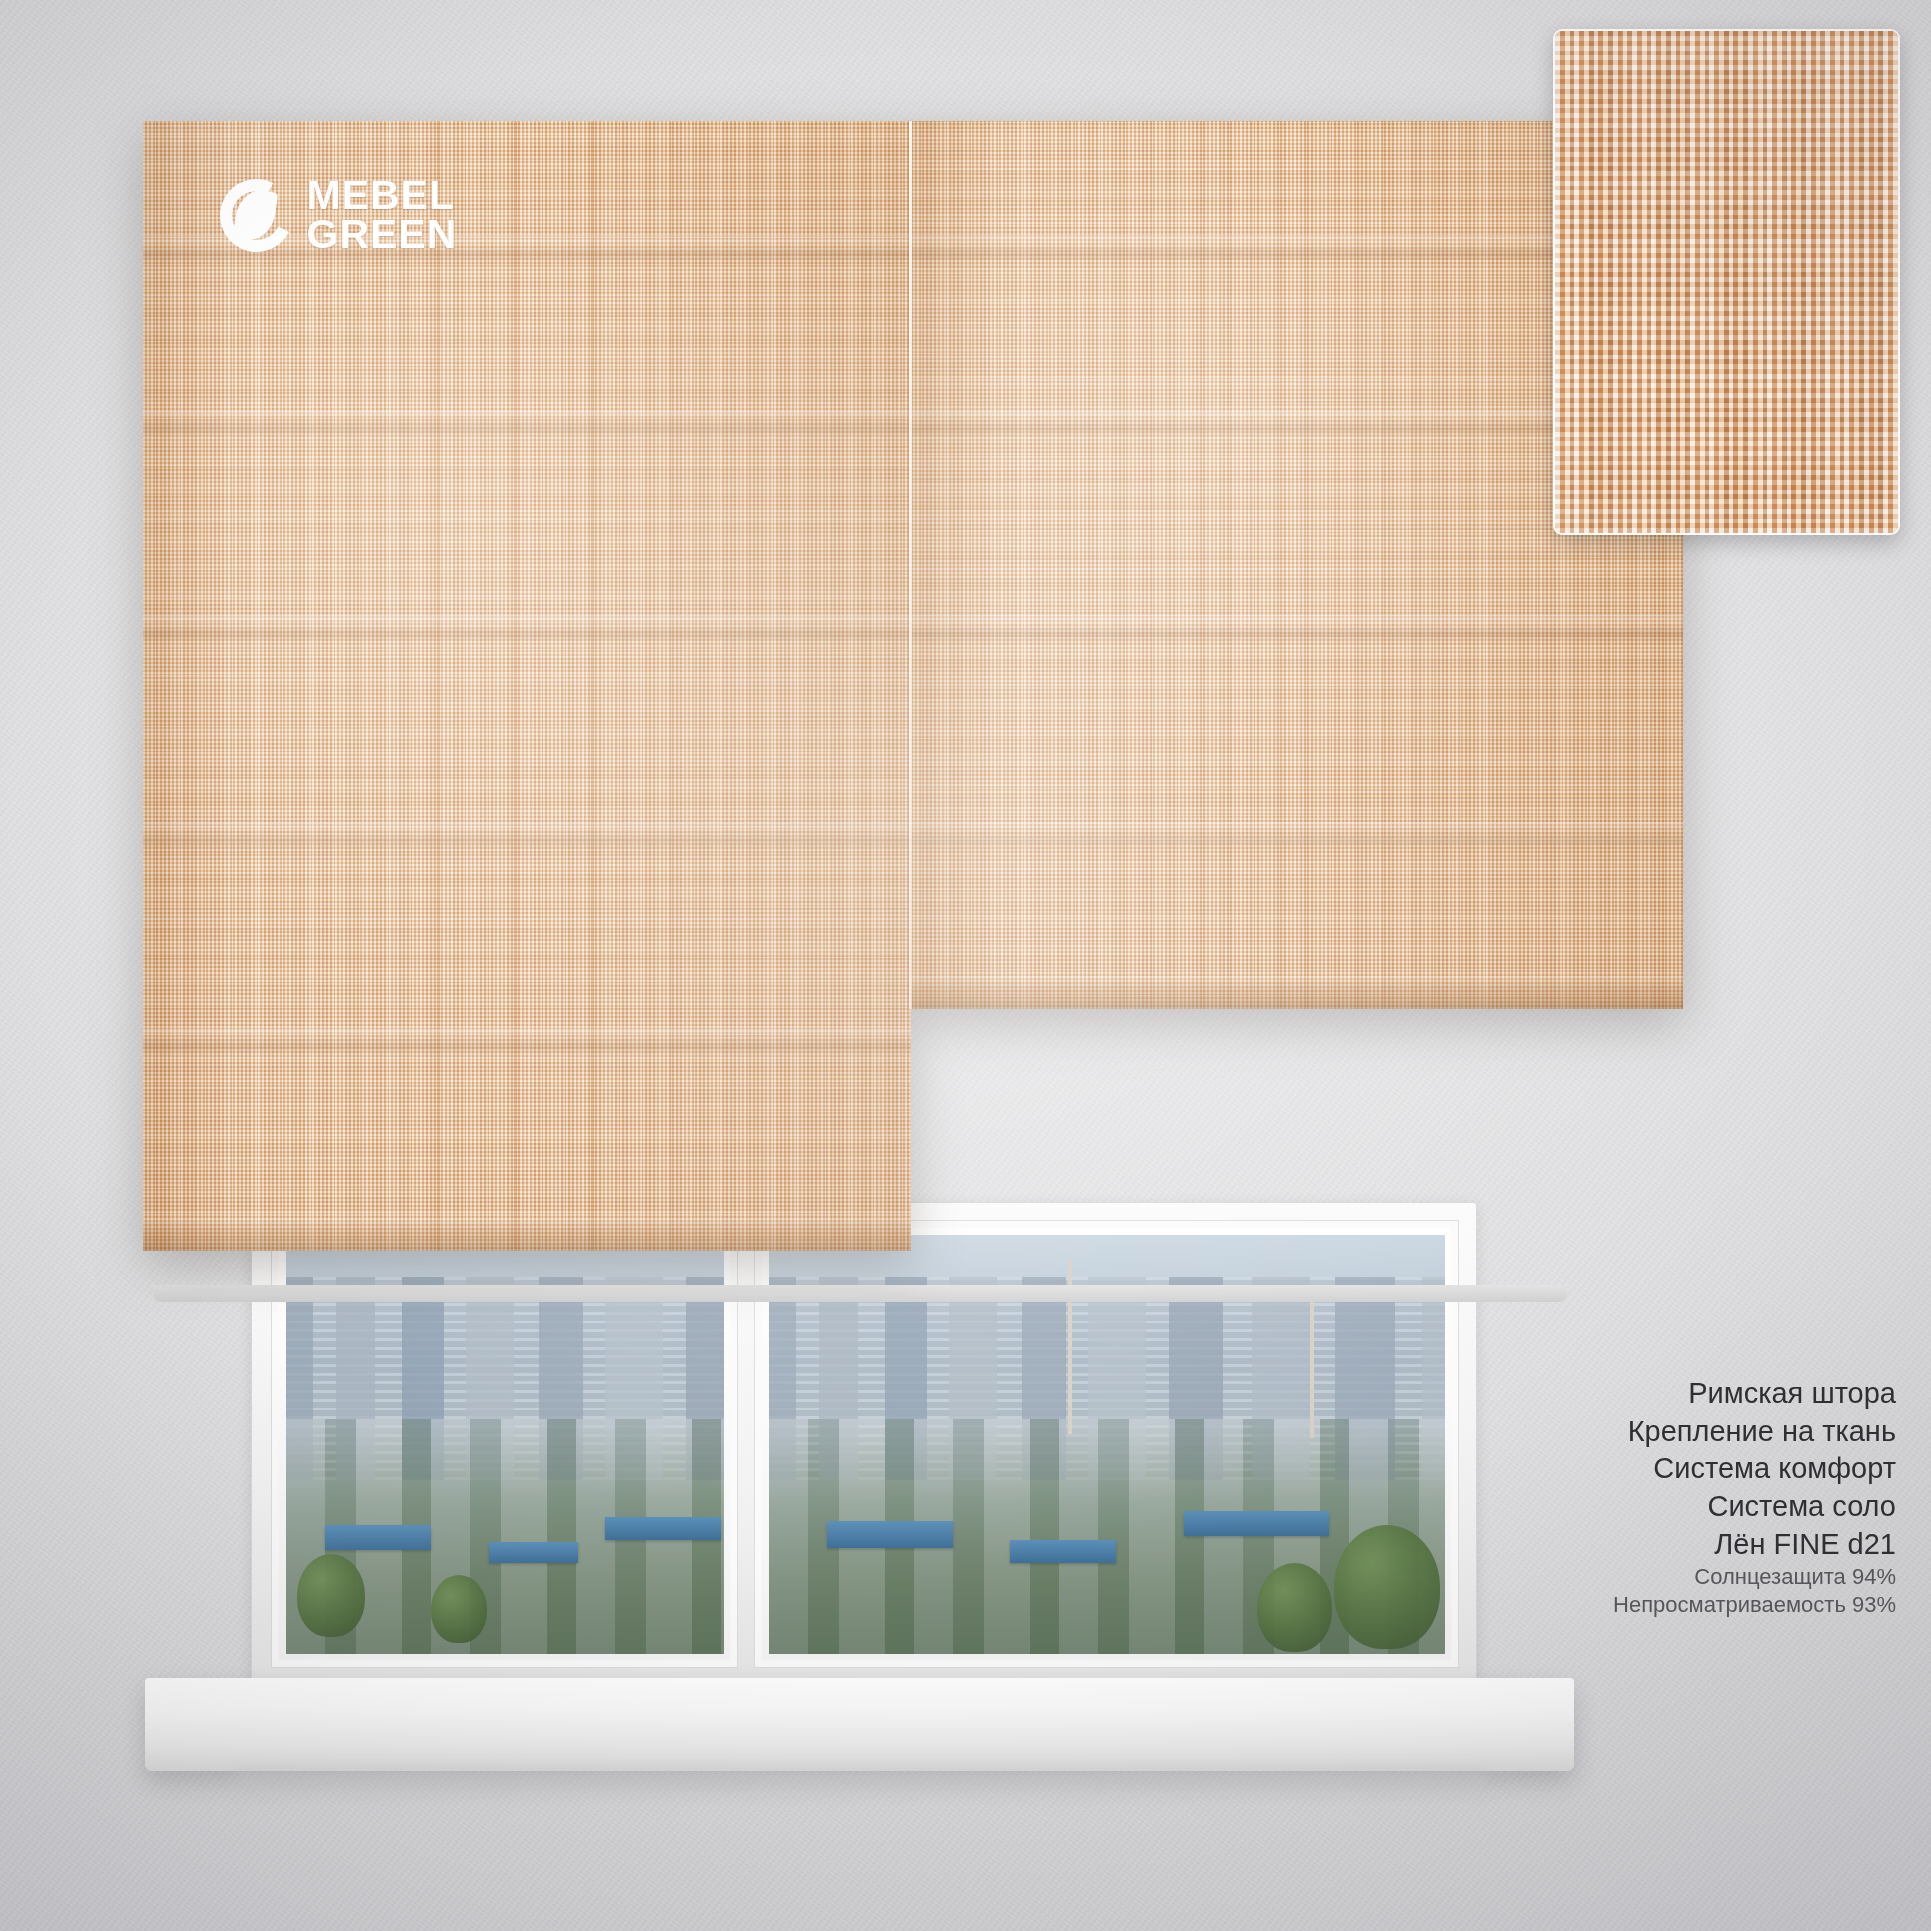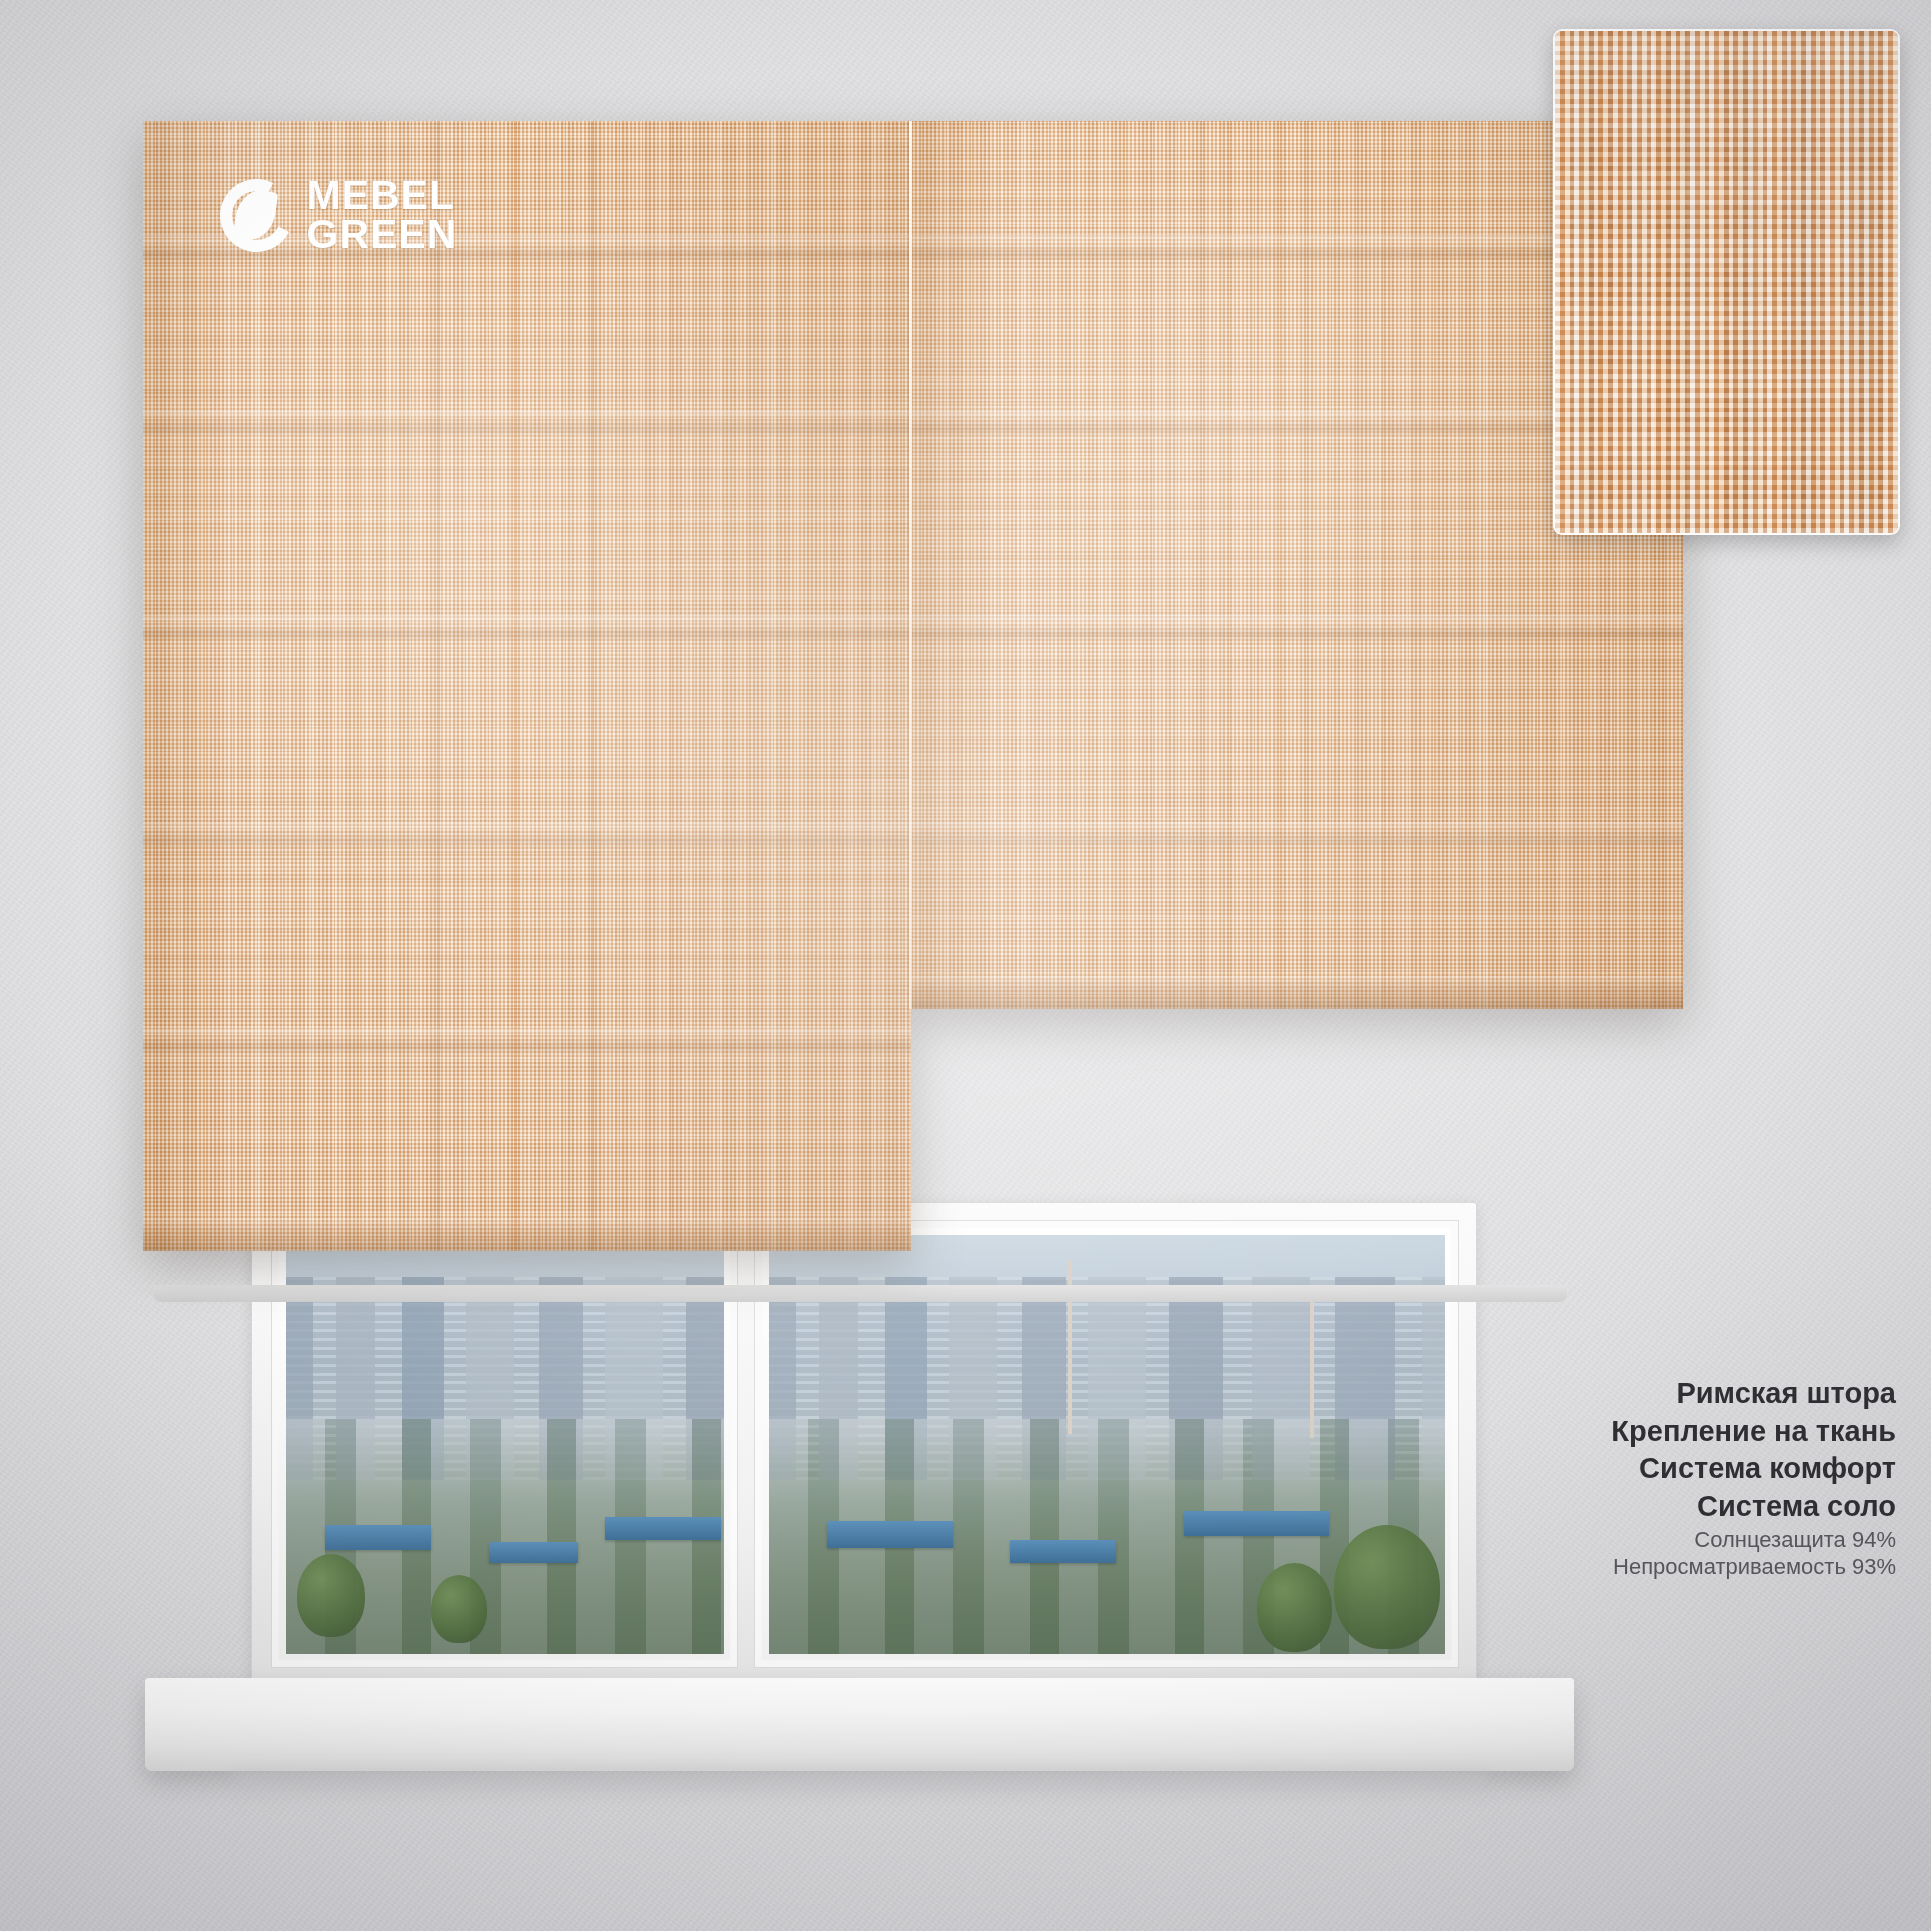--- a/index.html
+++ b/index.html
@@ -300,21 +300,21 @@
   #specs {
     position: absolute;
     right: 35px;
     top: 1375px;
     width: 425px;
     text-align: right;
     color: #2f2f33;
   }
   #specs .line {
     font-size: 29px;
-    font-weight: bold;
+    font-weight: normal;
     line-height: 1.30;
     white-space: nowrap;
   }
   #specs .sub {
     font-size: 22px;
     font-weight: normal;
     color: #55555a;
     line-height: 1.26;
     white-space: nowrap;
   }
@@ -404,18 +404,19 @@
     <div class="swatch-fabric"></div>
   </div>
 
   <div id="wall-vignette"></div>
 
   <div id="specs">
     <div class="line">Римская штора</div>
     <div class="line">Крепление на ткань</div>
     <div class="line">Система комфорт</div>
     <div class="line">Система соло</div>
+    <div class="line">Лён FINE d21</div>
     <div class="sub">Солнцезащита 94%</div>
     <div class="sub">Непросматриваемость 93%</div>
   </div>
 
 </div>
 
 
 </body></html>

